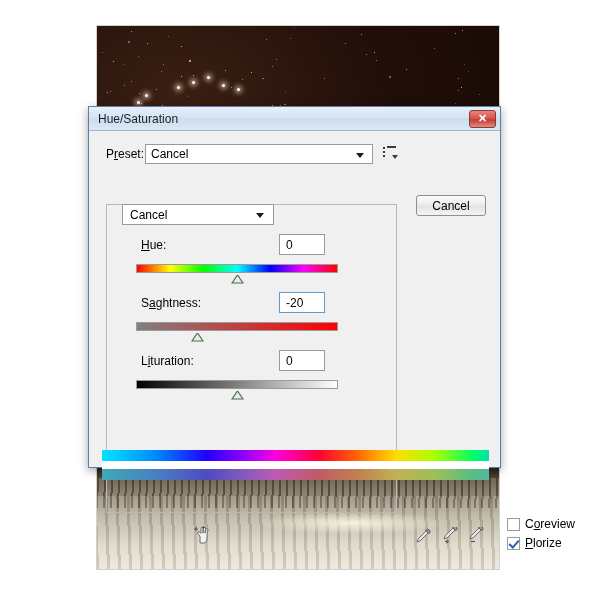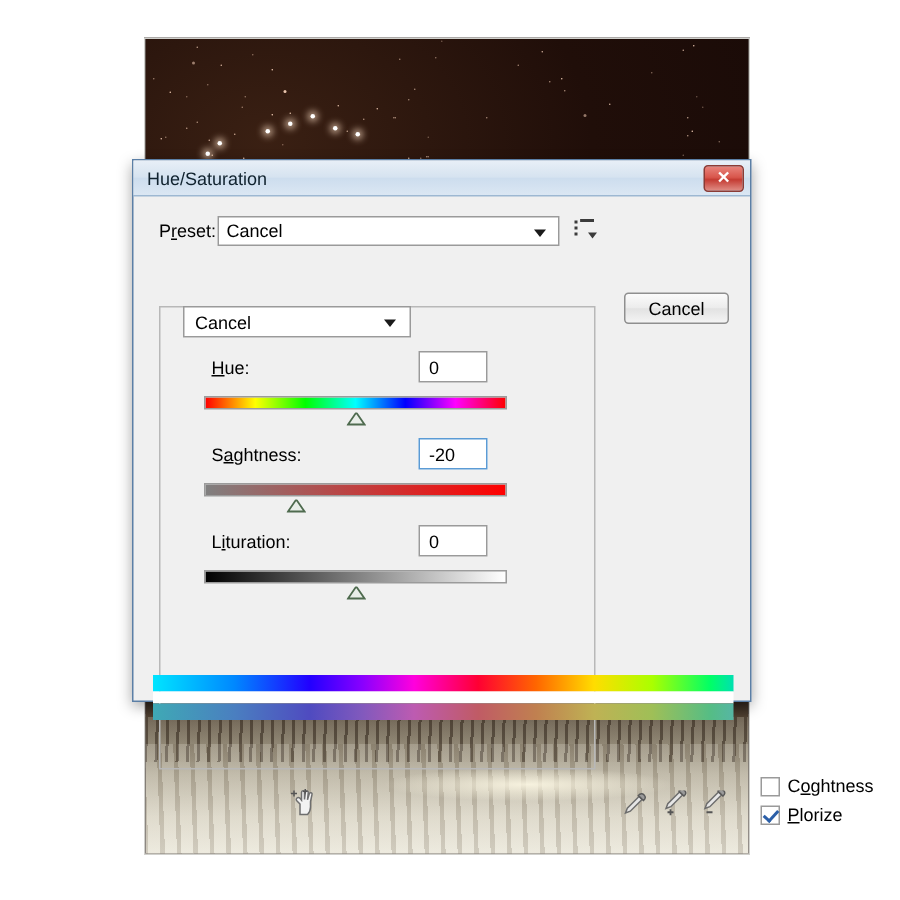--- a/index.html
+++ b/index.html
@@ -906,21 +906,21 @@
     <div class="eyedropper" id="eyedropper-3">
       <svg width="17" height="17" viewBox="0 0 17 17">
         <path d="M3 12 L4.2 8.8 L12 1 L14 3 L6.2 10.8 Z" fill="#e6e6e6" stroke="#6d6d6d" stroke-width="1"></path>
         <path d="M11.6 0.4 Q13.6 -1.8 15.4 0 Q17.2 1.8 14.9 3.7 Z" fill="#9a9a9a" stroke="#5a5a5a" stroke-width="1"></path>
         <path d="M4 14.5 L8 14.5" stroke="#555" stroke-width="1.2"></path>
       </svg>
     </div>
 
     <div class="cbrow" id="colorize-row">
       <span class="cbox" id="colorize-box"></span>
-      <span><span>C</span><span class="ul">o</span><span>ghtness</span></span>
+      <span><span>C</span><span class="ul">o</span><span>review</span></span>
     </div>
     <div class="cbrow" id="preview-row">
       <span class="cbox checked" id="preview-box"></span>
       <span><span class="ul">P</span><span>lorize</span></span>
     </div>
 
     <div id="spectrum-wrap">
       <div class="spectrum-bar" id="spectrum-top"></div>
       <div id="spectrum-gap"></div>
       <div class="spectrum-bar" id="spectrum-bottom"></div>

